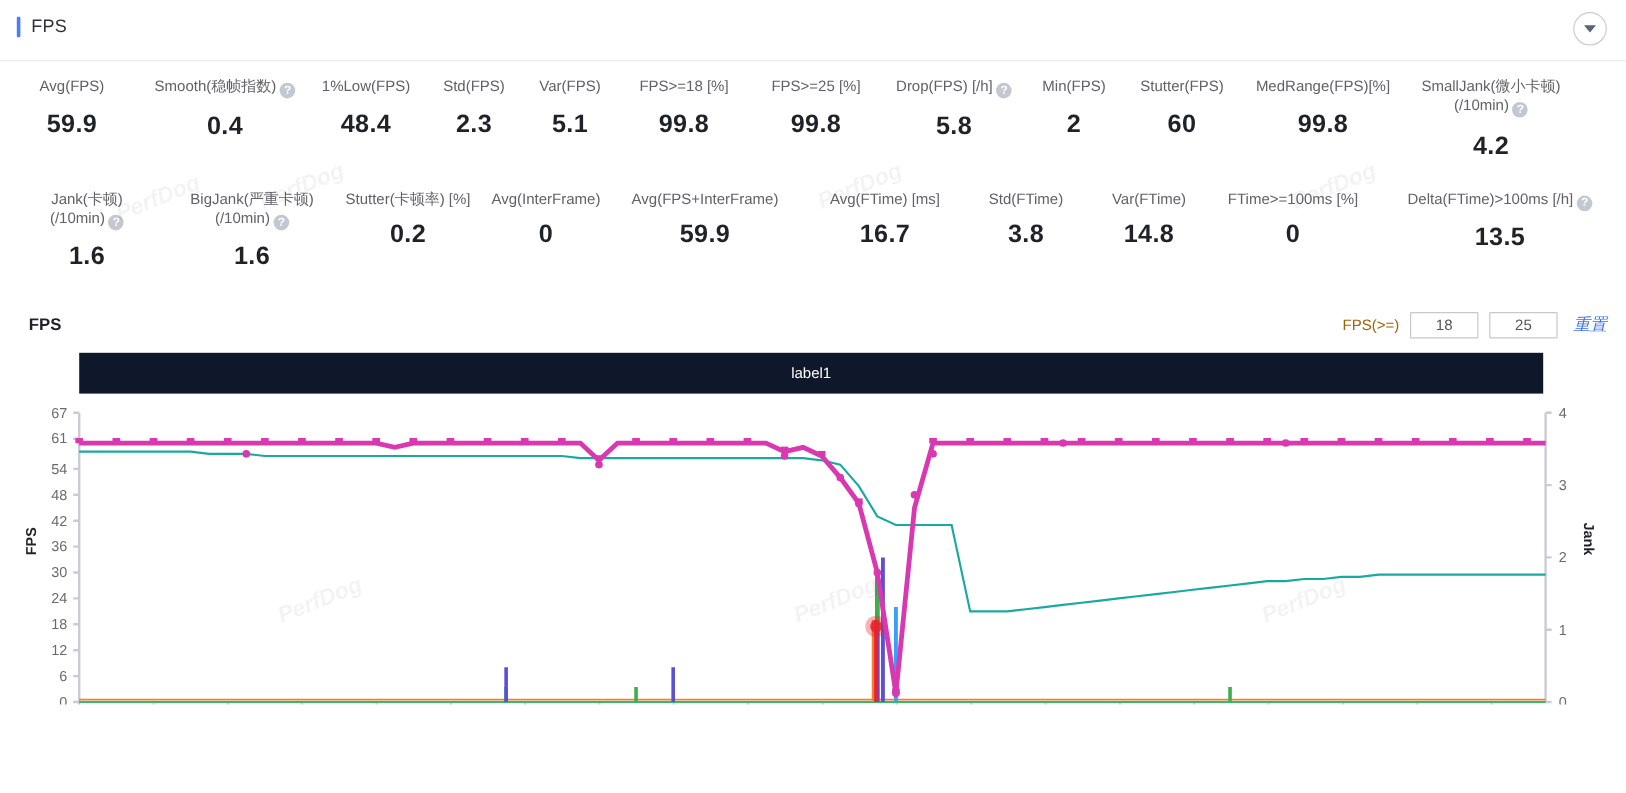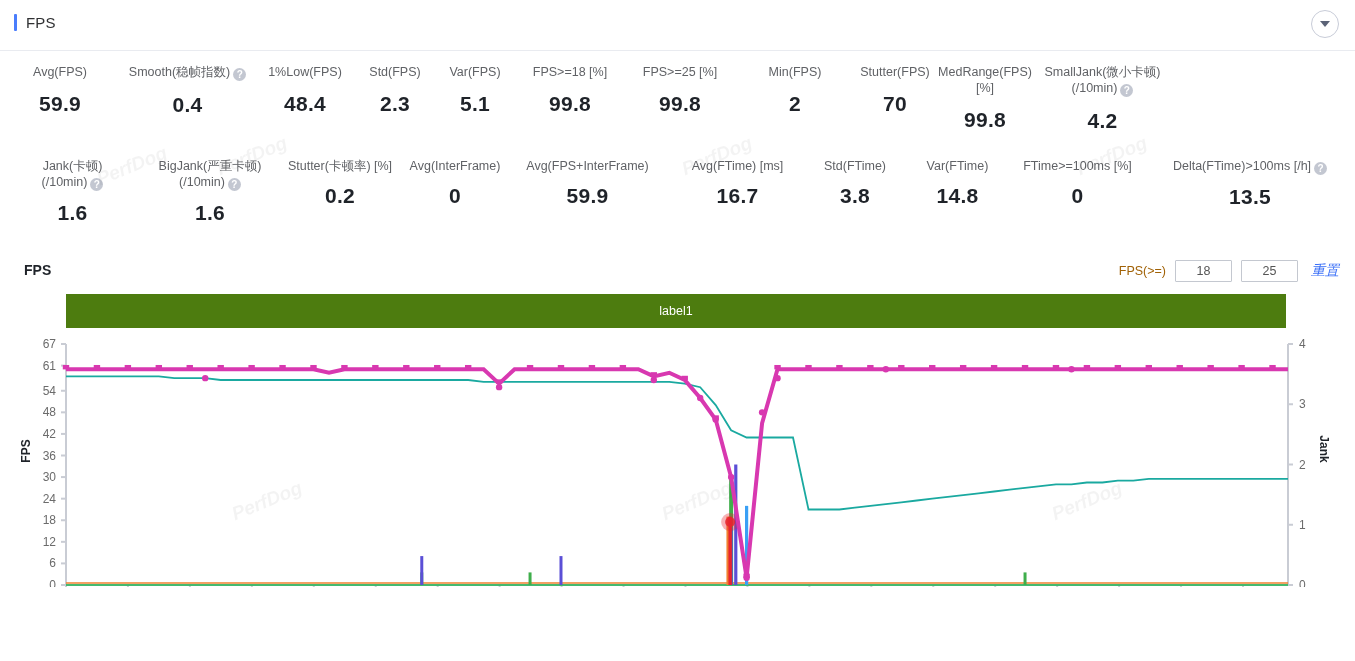--- a/index.html
+++ b/index.html
@@ -86,21 +86,21 @@
   .fps-ctrl-label { font-size: 12.5px; color: #a16207; }
   .fps-input {
     width: 57px; height: 22px; border: 1px solid #c4c8d0; background: #fff;
     font-size: 12.5px; color: #555; text-align: center;
     font-family: "Liberation Sans", sans-serif; border-radius: 1px;
   }
   .reset-link { font-size: 14px; color: #3a6ff7; cursor: pointer; margin-left: 4px; font-style: italic; }
 
   .label-band {
     position: absolute; left: 66px; top: 42px; width: 1220px; height: 34px;
-    background: #4d7c0f; display: flex; align-items: center; justify-content: center;
+    background: #0f172a; display: flex; align-items: center; justify-content: center;
   }
   .label-band-text { color: #fff; font-size: 12.5px; }
 
   
   .plot-wrap { position: absolute; left: 0; top: 80px; width: 1355px; height: 255px; }
   .axis-title-left {
     position: absolute; left: 14px; top: 112px;
     font-size: 12px; font-weight: bold; color: #1f2329;
     transform: rotate(-90deg); transform-origin: center;
   }
@@ -155,26 +155,30 @@
       </div>
       <div class="metric">
         <div class="metric-label">FPS&gt;=18 [%]</div>
         <div class="metric-value">99.8</div>
       </div>
       <div class="metric">
         <div class="metric-label">FPS&gt;=25 [%]</div>
         <div class="metric-value">99.8</div>
       </div>
       <div class="metric">
+        <div class="metric-label">Drop(FPS) [/h]<span class="q">?</span></div>
+        <div class="metric-value">5.8</div>
+      </div>
+      <div class="metric">
         <div class="metric-label">Min(FPS)</div>
         <div class="metric-value">2</div>
       </div>
       <div class="metric">
         <div class="metric-label">Stutter(FPS)</div>
-        <div class="metric-value">70</div>
+        <div class="metric-value">60</div>
       </div>
       <div class="metric">
         <div class="metric-label">MedRange(FPS)[%]</div>
         <div class="metric-value">99.8</div>
       </div>
       <div class="metric">
         <div class="metric-label">SmallJank(微小卡顿)
 (/10min)<span class="q">?</span></div>
         <div class="metric-value">4.2</div>
       </div>

